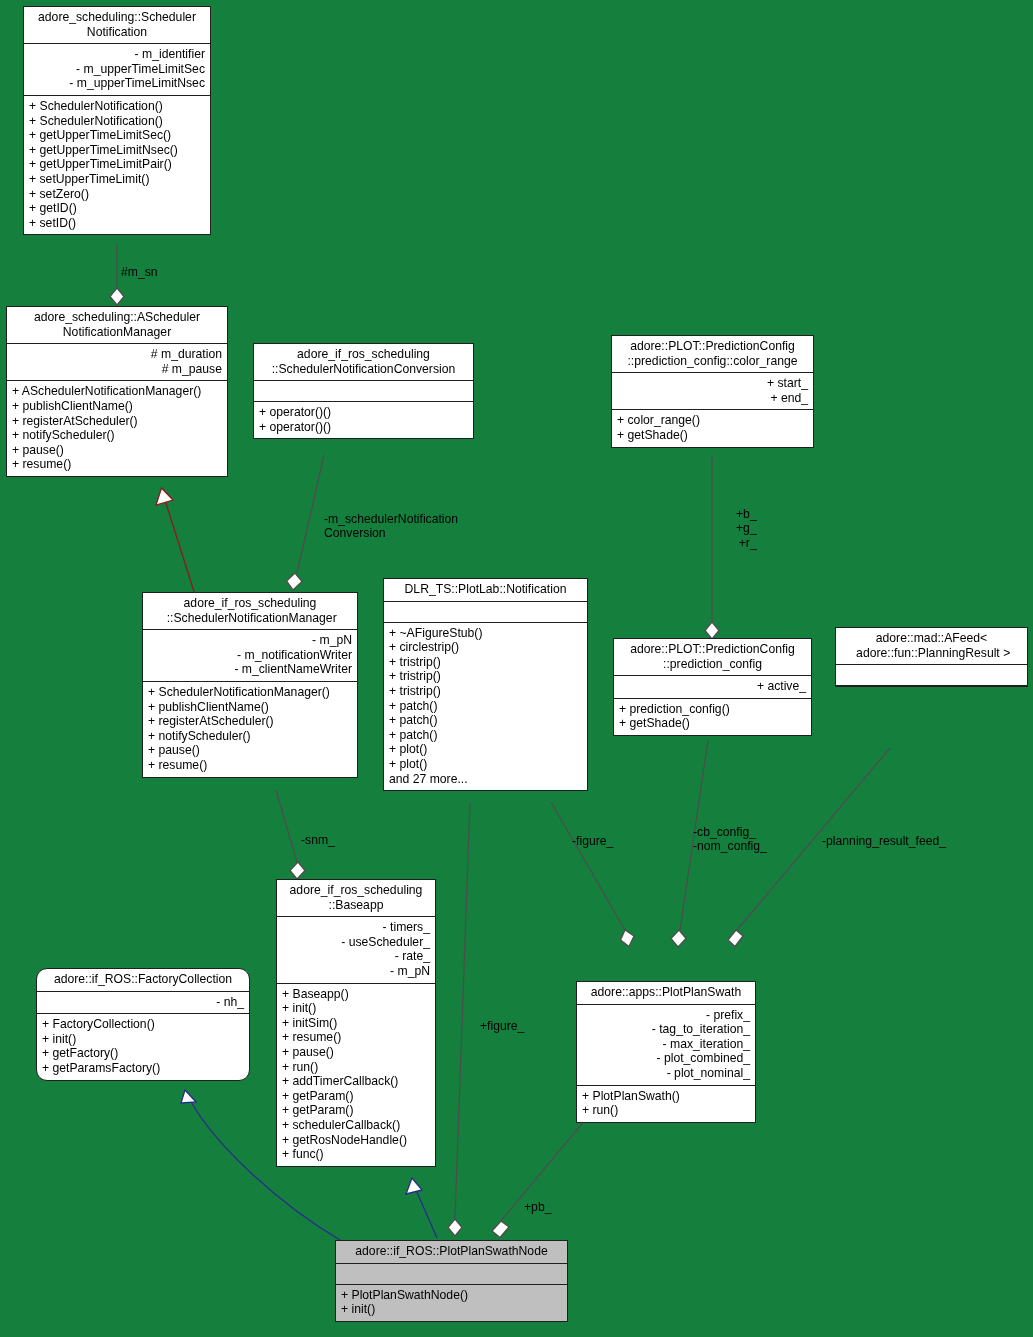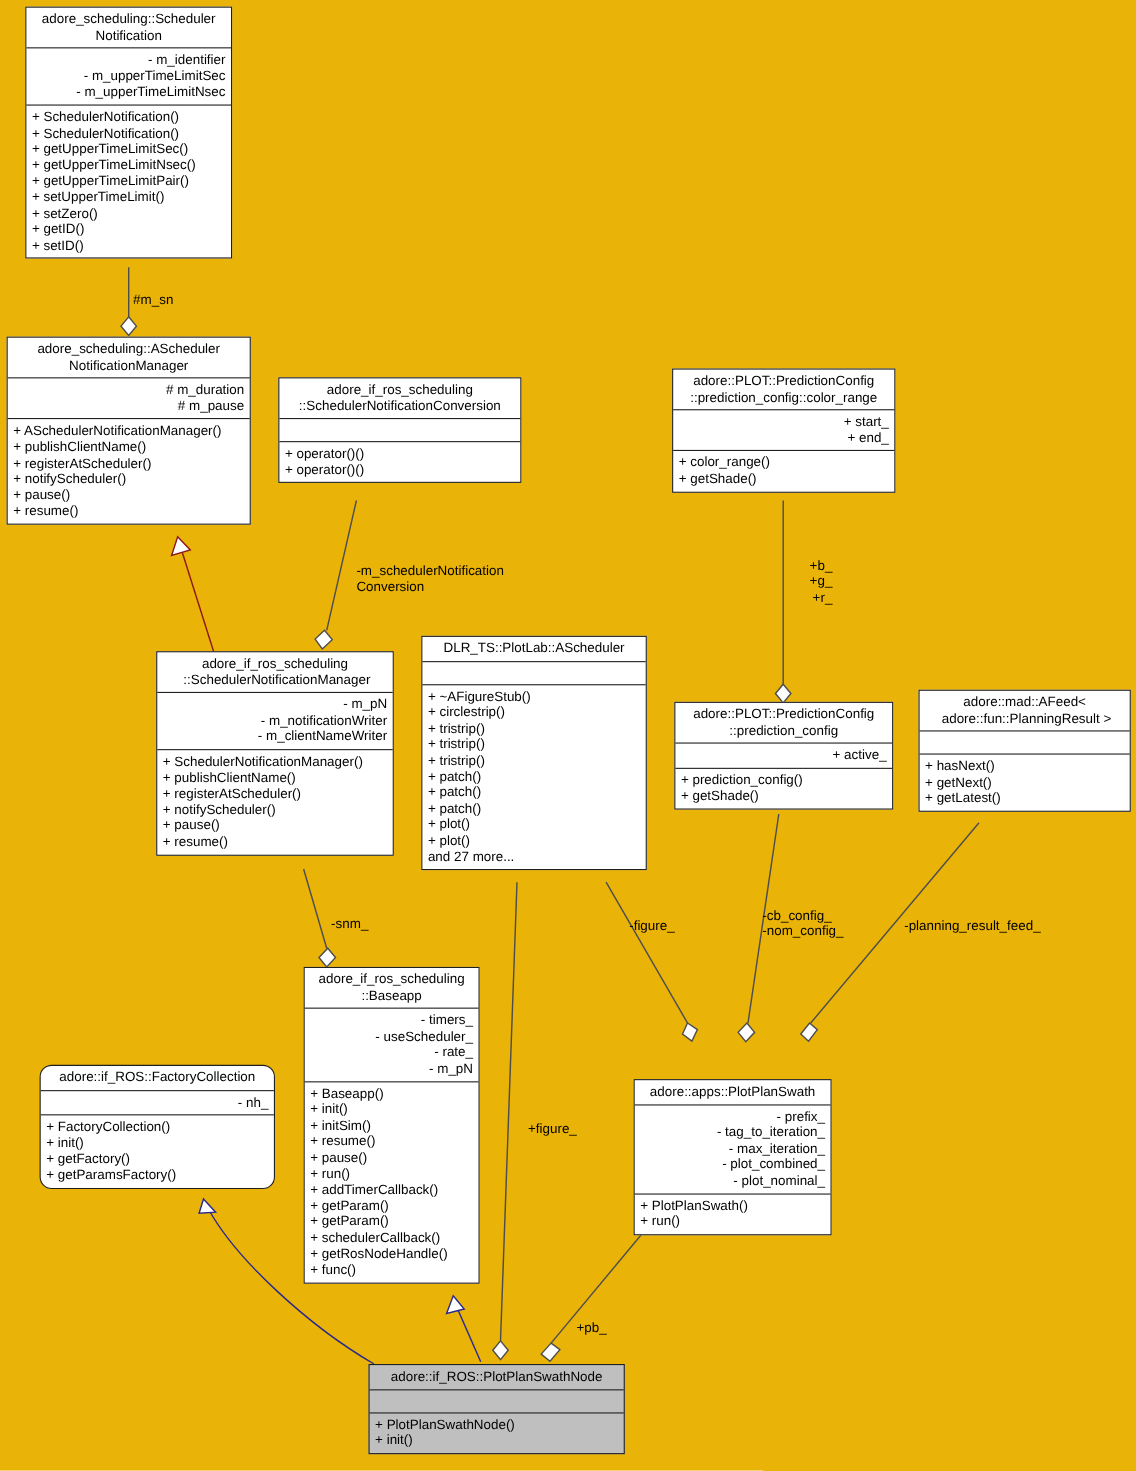--- a/index.html
+++ b/index.html
@@ -7,21 +7,21 @@
     padding: 0;
     background: #ffffff;
   }
   body {
     font-family: "Liberation Sans", sans-serif;
   }
   #diagram-root {
     position: relative;
     width: 1033px;
     height: 1337px;
-    background: #eab308;
+    background: #15803d;
     overflow: hidden;
   }
   svg#edges {
     position: absolute;
     left: 0;
     top: 0;
     width: 1033px;
     height: 1337px;
   }
   .uml-node {
@@ -194,21 +194,21 @@
 - m_clientNameWriter</div>
     <div class="node-ops">+ SchedulerNotificationManager()
 + publishClientName()
 + registerAtScheduler()
 + notifyScheduler()
 + pause()
 + resume()</div>
   </div>
 
   <div class="uml-node" style="left:383px; top:578px; width:205px;">
-    <div class="node-title">DLR_TS::PlotLab::AScheduler</div>
+    <div class="node-title">DLR_TS::PlotLab::Notification</div>
     <div class="node-attrs empty"></div>
     <div class="node-ops">+ ~AFigureStub()
 + circlestrip()
 + tristrip()
 + tristrip()
 + tristrip()
 + patch()
 + patch()
 + patch()
 + plot()
@@ -221,23 +221,20 @@
 ::prediction_config</div>
     <div class="node-attrs">+ active_</div>
     <div class="node-ops">+ prediction_config()
 + getShade()</div>
   </div>
 
   <div class="uml-node" style="left:835px; top:627px; width:193px;">
     <div class="node-title">adore::mad::AFeed&lt;
  adore::fun::PlanningResult &gt;</div>
     <div class="node-attrs empty"></div>
-    <div class="node-ops">+ hasNext()
-+ getNext()
-+ getLatest()</div>
   </div>
 
   <div class="uml-node" style="left:276px; top:879px; width:160px;">
     <div class="node-title">adore_if_ros_scheduling
 ::Baseapp</div>
     <div class="node-attrs">- timers_
 - useScheduler_
 - rate_
 - m_pN</div>
     <div class="node-ops">+ Baseapp()

